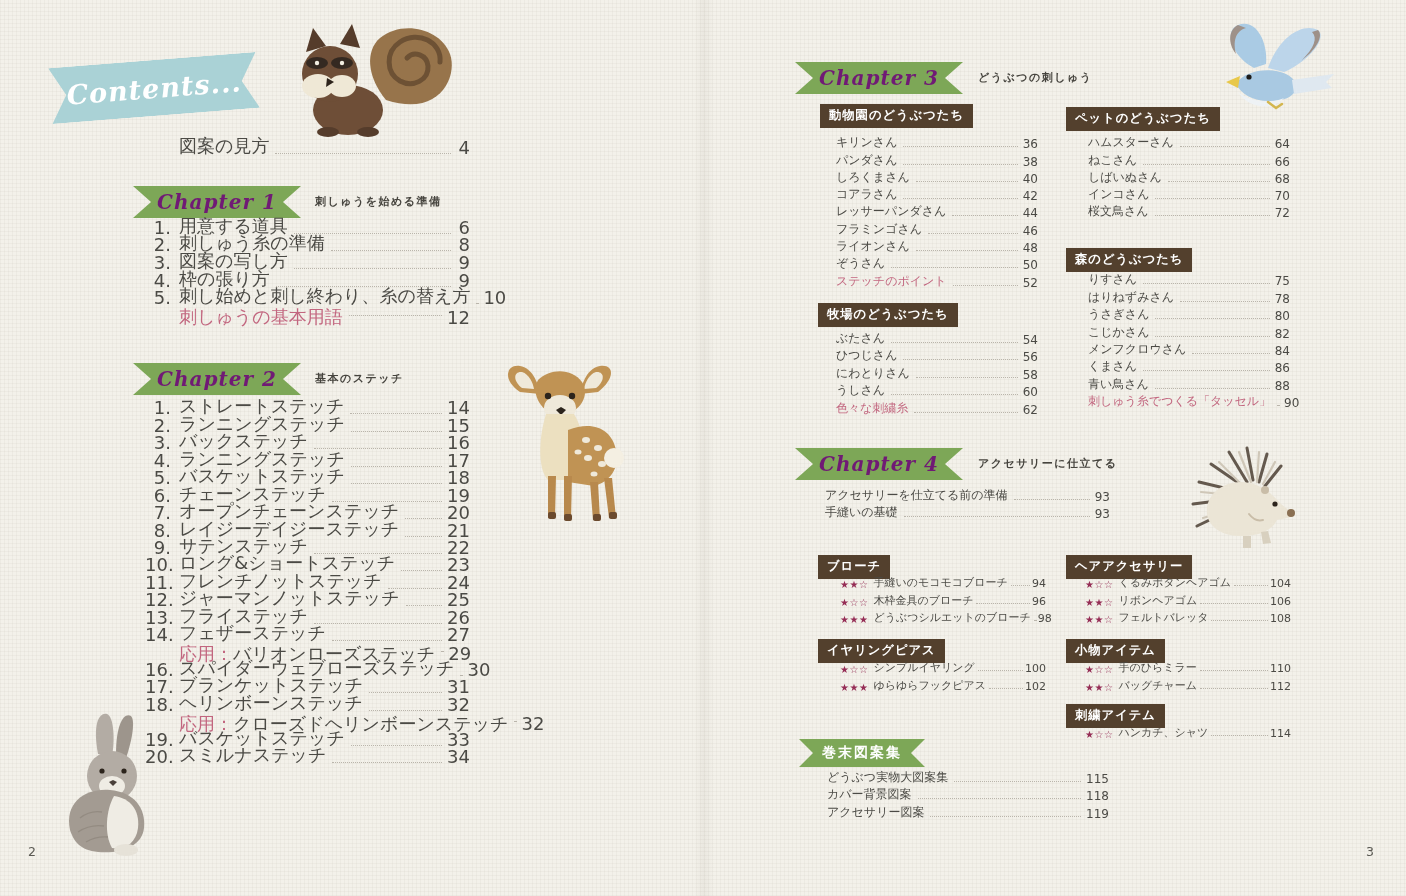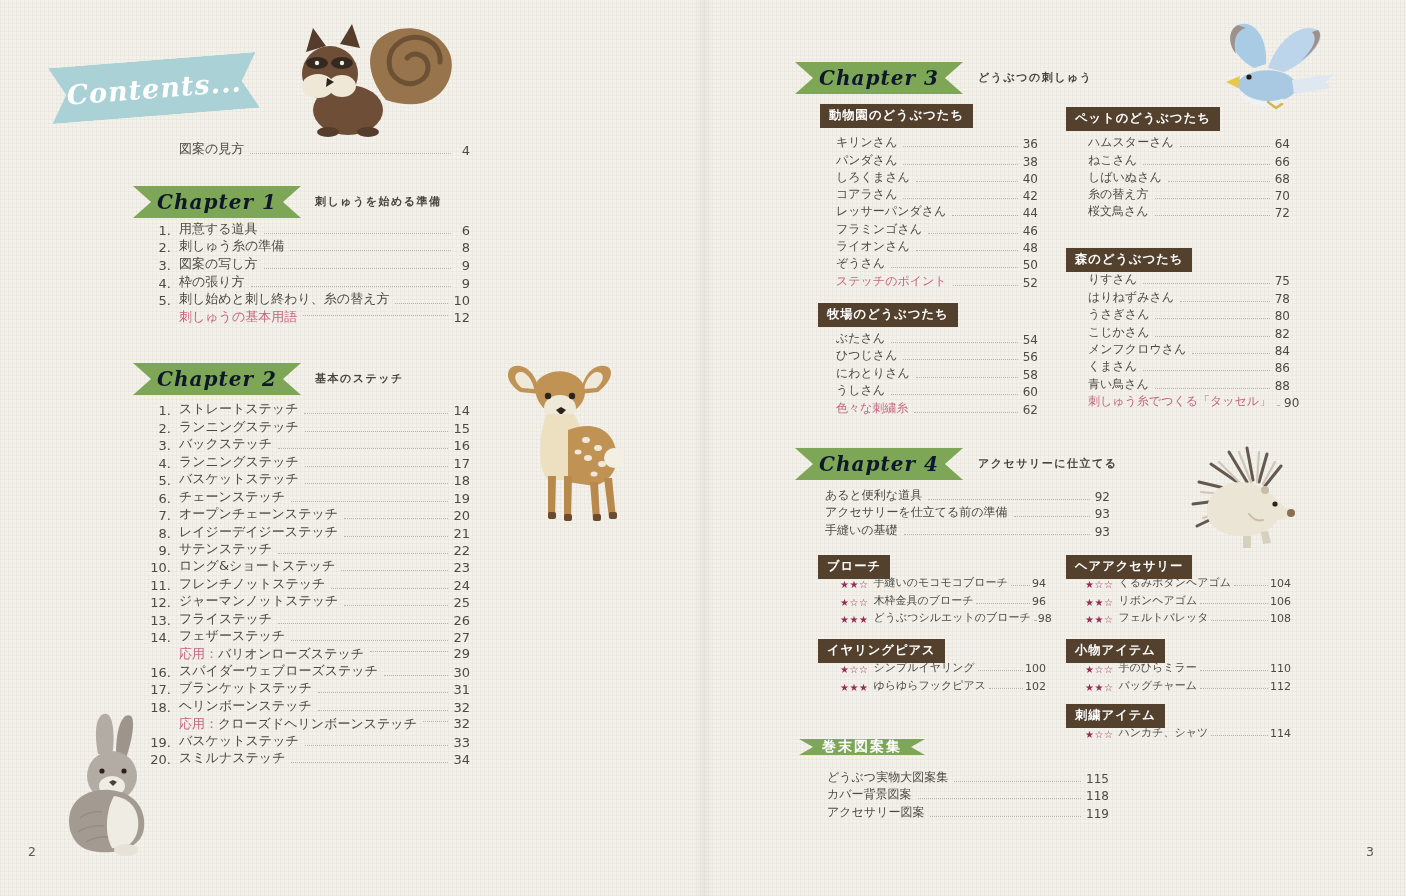--- a/index.html
+++ b/index.html
@@ -19,27 +19,27 @@
   }
   .seam{position:absolute;left:694px;top:0;width:20px;height:896px;
     background:linear-gradient(90deg,rgba(0,0,0,0) 0%,rgba(90,80,60,0.06) 50%,rgba(0,0,0,0) 100%);}
   .art{position:absolute;}
   .ribbon{position:absolute;display:flex;align-items:center;justify-content:center;
     clip-path:polygon(0 0,100% 0,calc(100% - 16px) 50%,100% 100%,0 100%,16px 50%);}
   .contents-ribbon{left:50px;top:60px;width:208px;height:56px;background:var(--blue);transform:rotate(-4.5deg);}
   .contents-ribbon span{color:#fff;font:italic bold 27px "DejaVu Serif","Liberation Serif",serif;letter-spacing:1px;}
   .banner{position:absolute;height:32px;background:var(--green);display:flex;align-items:center;justify-content:center;
     clip-path:polygon(0 0,100% 0,calc(100% - 18px) 50%,100% 100%,0 100%,18px 50%);}
-  .banner .script{color:#0f172a;font:italic bold 20px "DejaVu Serif","Liberation Serif",serif;letter-spacing:1px;}
-  .small-banner{height:16px;clip-path:polygon(0 0,100% 0,calc(100% - 14px) 50%,100% 100%,0 100%,14px 50%);font-family:Liberation Serif, serif;}
+  .banner .script{color:#701a75;font:italic bold 20px "DejaVu Serif","Liberation Serif",serif;letter-spacing:1px;}
+  .small-banner{height:28px;clip-path:polygon(0 0,100% 0,calc(100% - 14px) 50%,100% 100%,0 100%,14px 50%);font-family:Liberation Serif, serif;}
   .small-banner .jp{color:#fff;font-size:14px;font-weight:bold;letter-spacing:2px;}
   .side-title{position:absolute;height:32px;line-height:32px;font-size:11px;font-weight:bold;color:#46443e;letter-spacing:1.5px;}
   .sec-label{position:absolute;background:var(--brown);color:#ffffff;font-size:12.3px;font-weight:bold;
     padding:3px 9px 4px;letter-spacing:1px;}
-  .toc{position:absolute;font-size:13px;--rh:17.6px;}
+  .toc{position:absolute;font-size:18px;--rh:17.6px;}
   .toc-row{display:flex;align-items:flex-end;height:var(--rh);white-space:nowrap;}
   .num{flex:none;width:26px;text-align:right;margin-right:8px;}
   .num:empty,.pre:empty,.stars:empty{display:none;}
   .indent{padding-left:34px;align-items:center;}
   .pre{flex:none;color:var(--pink);}
   .pink .ttl{color:var(--pink);}
   .stars{flex:none;color:var(--maroon);margin-right:6px;letter-spacing:1px;}
   .ttl{flex:none;}
   .lead{flex:1;min-width:2px;border-bottom:1.5px dotted #bab5ab;margin:0 5px 4px 6px;}
   .pg{flex:none;min-width:14px;text-align:right;}
@@ -452,21 +452,21 @@
     <span class="ttl">ねこさん</span>
     <span class="lead"></span>
     <span class="pg">66</span>
   </div>
     <div class="toc-row">
     <span class="ttl">しばいぬさん</span>
     <span class="lead"></span>
     <span class="pg">68</span>
   </div>
     <div class="toc-row">
-    <span class="ttl">糸の替え方</span>
+    <span class="ttl">インコさん</span>
     <span class="lead"></span>
     <span class="pg">70</span>
   </div>
     <div class="toc-row">
     <span class="ttl">桜文鳥さん</span>
     <span class="lead"></span>
     <span class="pg">72</span>
   </div>
   </div>
 
@@ -542,25 +542,20 @@
   <circle cx="106" cy="75" r="4" fill="#8a6f52"></circle>
   <circle cx="90" cy="66" r="2.6" fill="#2c241c"></circle>
   <circle cx="80" cy="52" r="4" fill="#c9bda8"></circle>
   <path d="M58 98 l0 12 l8 0 l0 -12 z" fill="#d8d0bf"></path>
   <path d="M76 94 l2 12 l8 -1 l-3 -12 z" fill="#d8d0bf"></path>
   <path d="M64 76 q6 8 14 6" stroke="#c9bda8" stroke-width="2" fill="none" stroke-linecap="round"></path>
 </svg>
 
 <div class="toc rp" style="left:825px;top:486px;width:285px;--rh:17.7px">
     <div class="toc-row">
-    <span class="ttl">あると便利な道具</span>
-    <span class="lead"></span>
-    <span class="pg">92</span>
-  </div>
-    <div class="toc-row">
     <span class="ttl">アクセサリーを仕立てる前の準備</span>
     <span class="lead"></span>
     <span class="pg">93</span>
   </div>
     <div class="toc-row">
     <span class="ttl">手縫いの基礎</span>
     <span class="lead"></span>
     <span class="pg">93</span>
   </div>
   </div>

